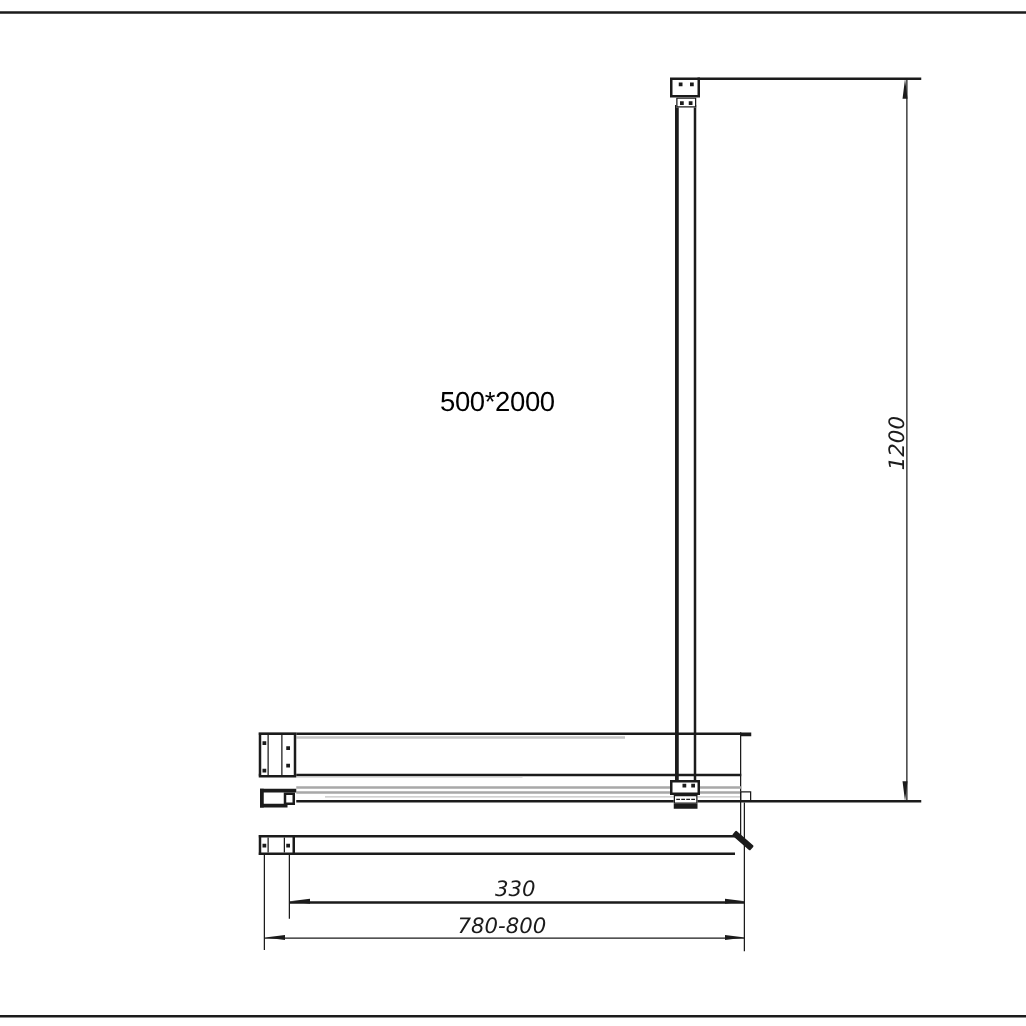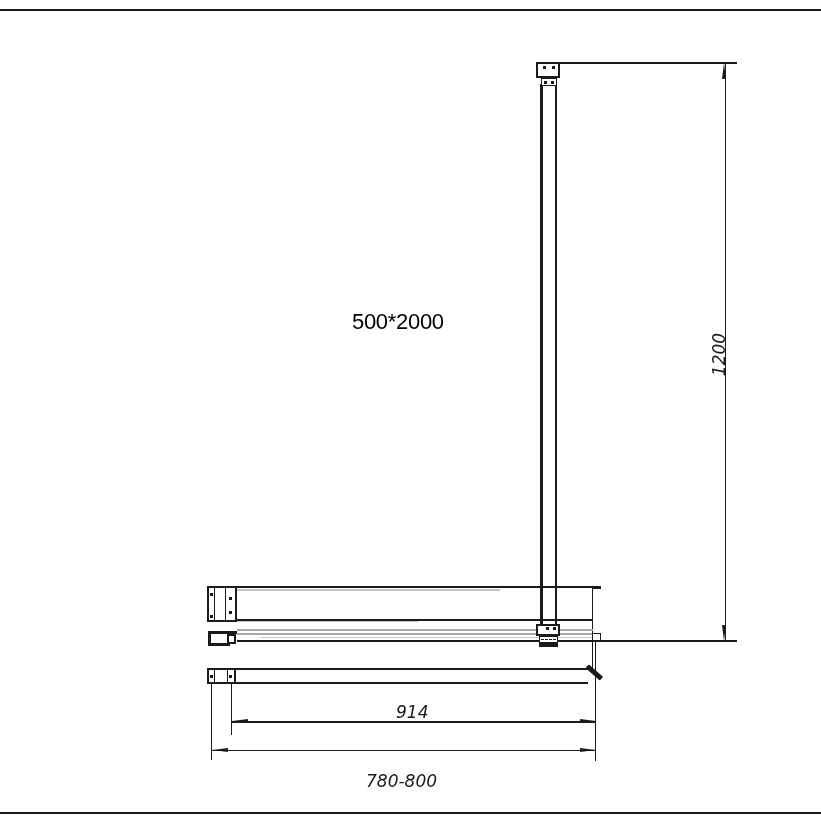--- a/index.html
+++ b/index.html
@@ -91,20 +91,20 @@
   <div class="screw" style="left:229.3px;top:674.5px;"></div>
   <div class="hline" style="left:585px;top:670.3px;width:19px;height:4.6px;transform:rotate(41deg);border-radius:1px;"></div>
 
   <div class="vline" style="left:210.7px;top:684px;width:1.2px;height:76px;"></div>
   <div class="vline" style="left:230.7px;top:684px;width:1.2px;height:51px;"></div>
   <div class="vline" style="left:595px;top:641.5px;width:1.2px;height:119px;"></div>
 
   <div class="hline" style="left:231.5px;top:721.4px;width:364px;height:1.2px;"></div>
   <div class="arrow" style="left:231.5px;top:719.2px;border-top:2.8px solid transparent;border-bottom:2.8px solid transparent;border-right:16px solid var(--line,#1b1b1b);"></div>
   <div class="arrow" style="left:579.5px;top:719.2px;border-top:2.8px solid transparent;border-bottom:2.8px solid transparent;border-left:16px solid var(--line,#1b1b1b);"></div>
-  <div class="dimtext" style="left:396px;top:704px;">914</div>
+  <div class="dimtext" style="left:396px;top:704px;">330</div>
 
   <div class="hline" style="left:212px;top:750px;width:383.5px;height:1.2px;"></div>
   <div class="arrow" style="left:212px;top:747.8px;border-top:2.8px solid transparent;border-bottom:2.8px solid transparent;border-right:16px solid var(--line,#1b1b1b);"></div>
   <div class="arrow" style="left:579.5px;top:747.8px;border-top:2.8px solid transparent;border-bottom:2.8px solid transparent;border-left:16px solid var(--line,#1b1b1b);"></div>
-  <div class="dimtext" style="left:366px;top:733px;margin-top:40px;">780-800</div>
+  <div class="dimtext" style="left:366px;top:733px;">780-800</div>
 
 </div>
 
 </body></html>

